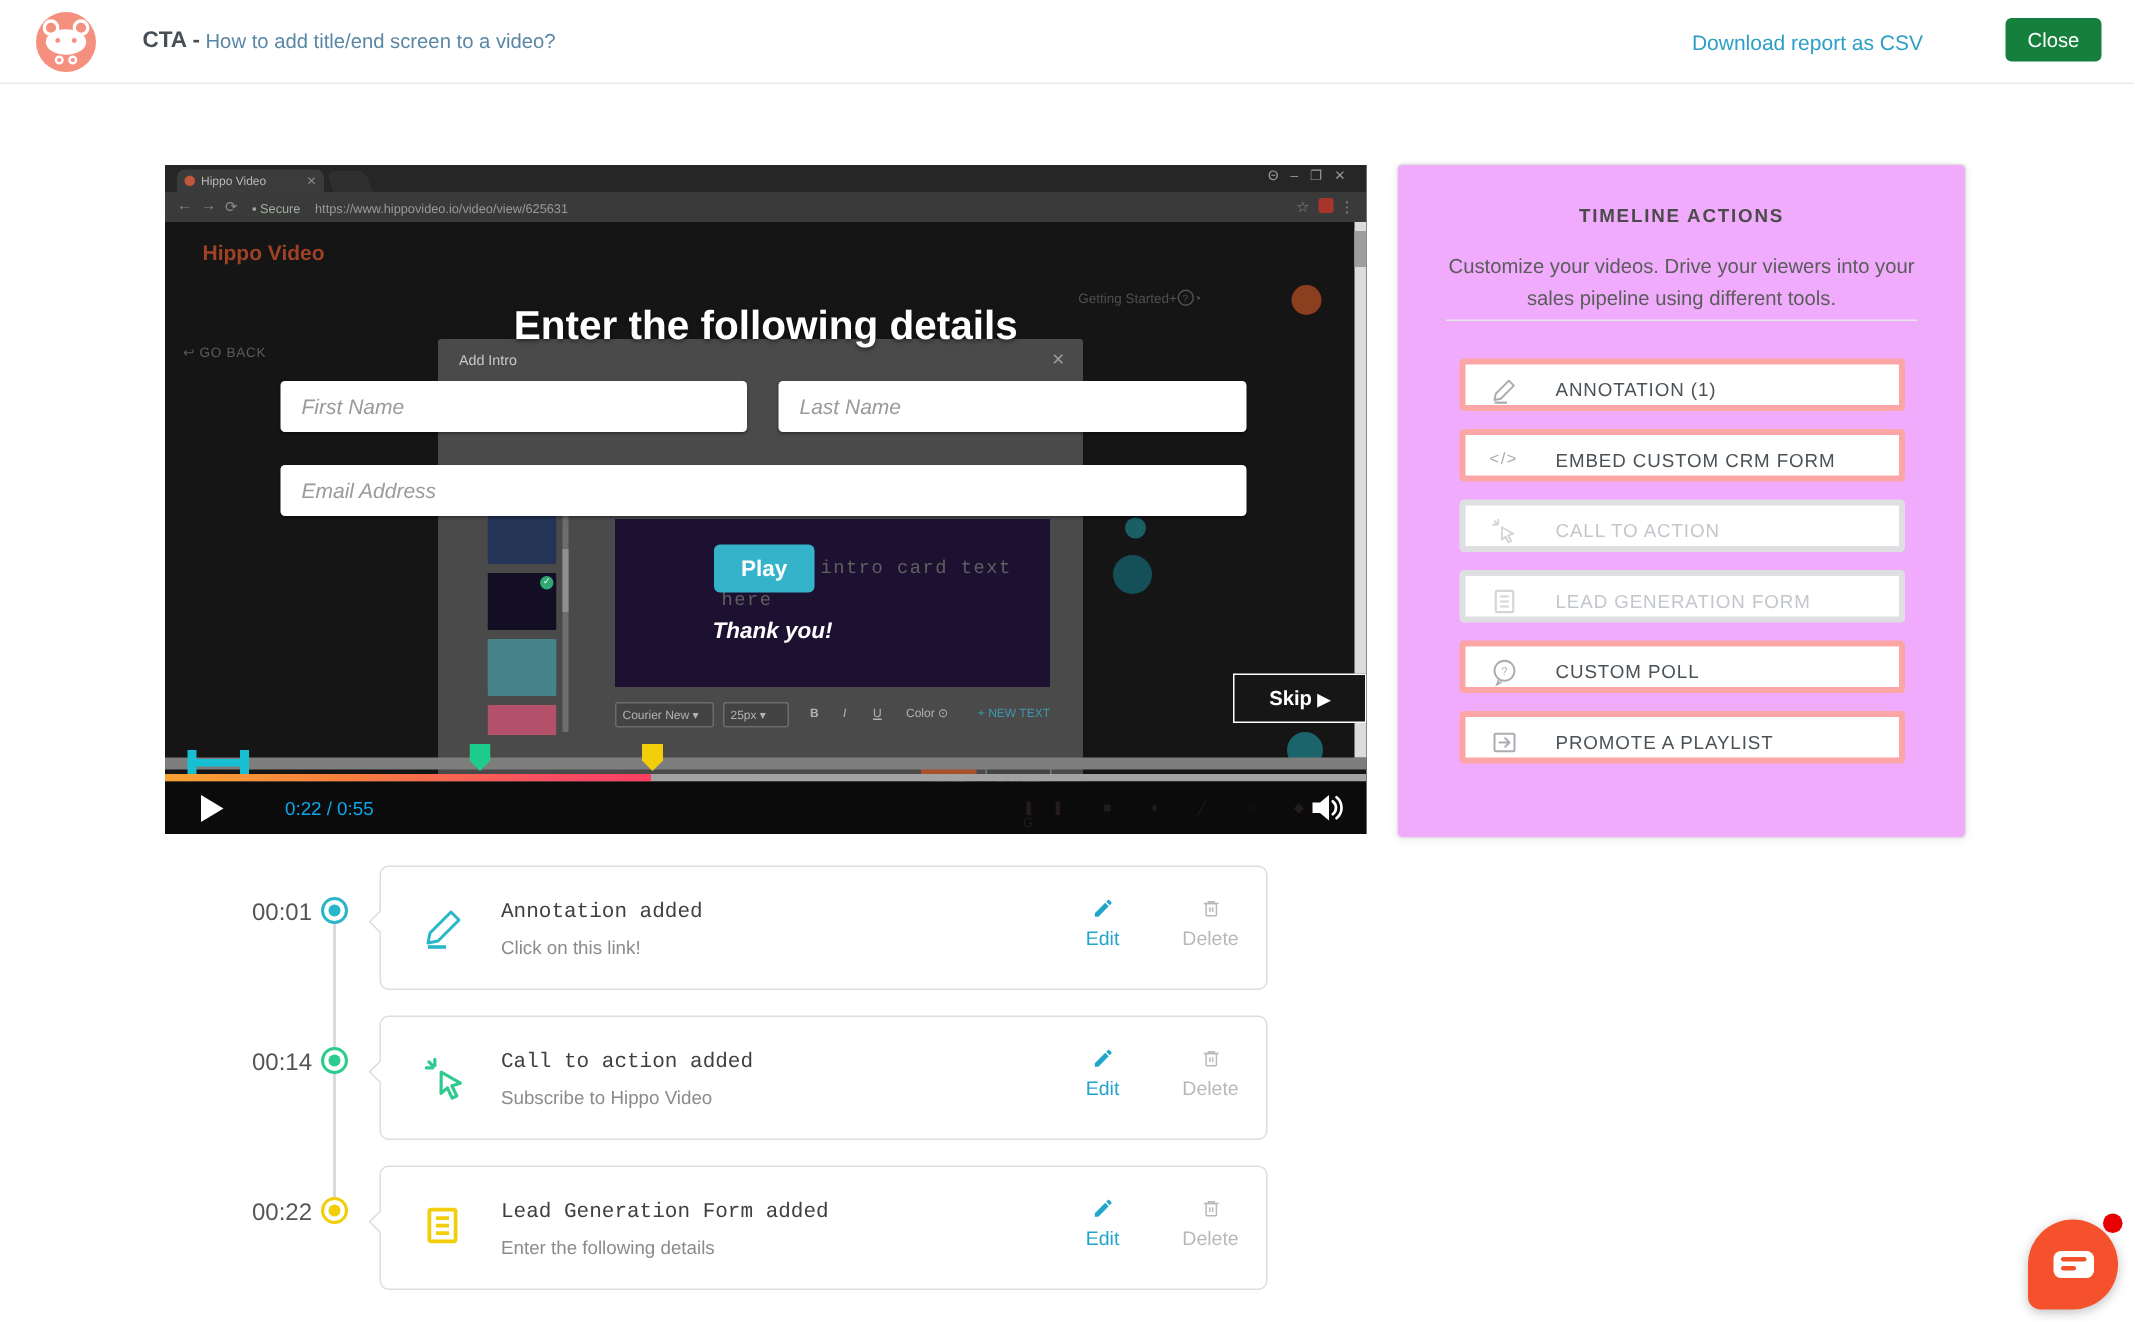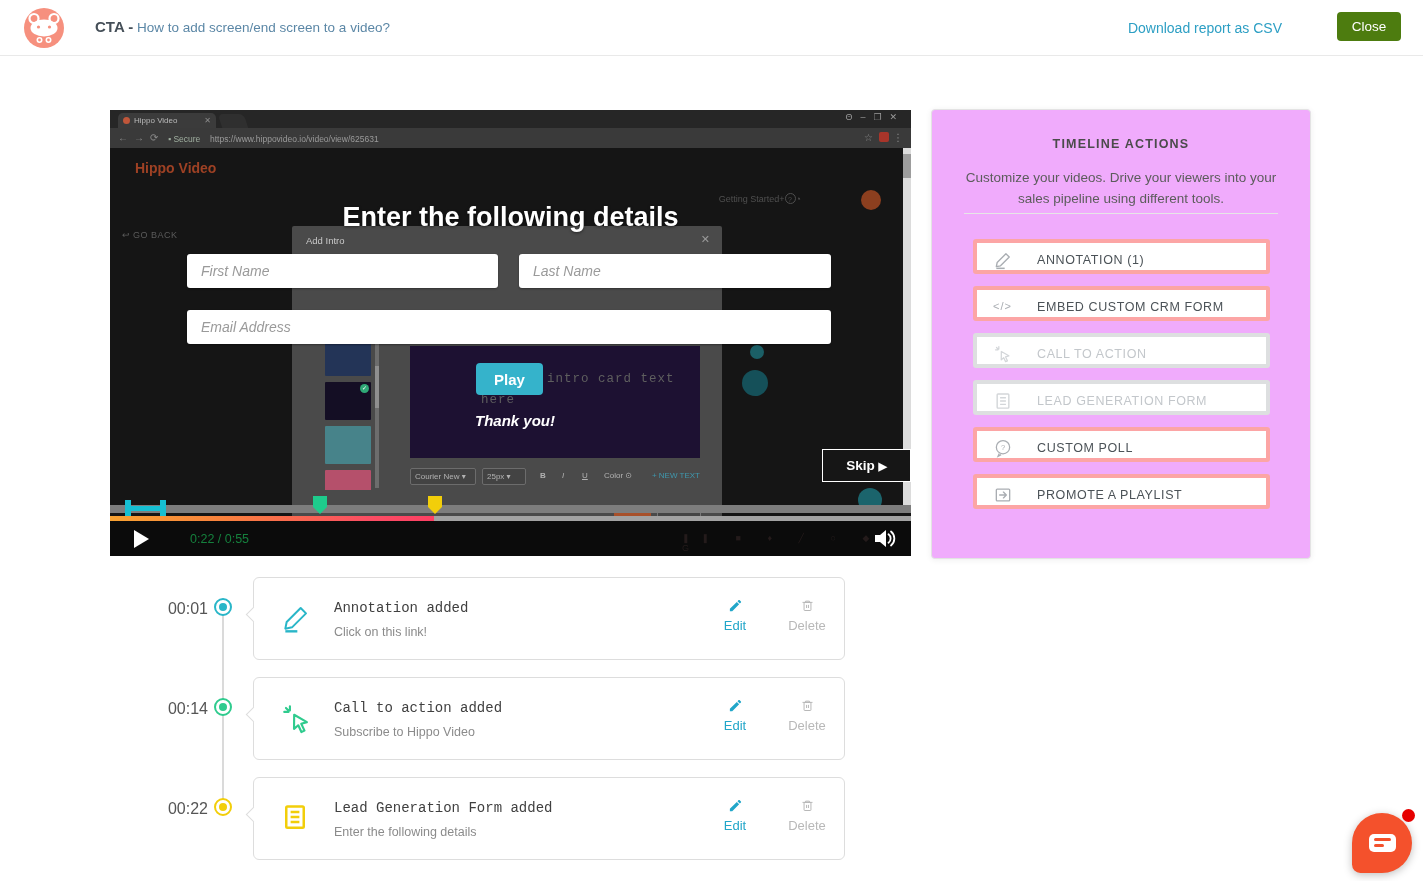--- a/index.html
+++ b/index.html
@@ -7,21 +7,21 @@
     font-family:"Liberation Sans", sans-serif; }
   .app { position:relative; width:1423px; height:881px; background:#fff; }
 
   
   .header { position:absolute; top:0; left:0; width:100%; height:56px; background:#fff;
     border-bottom:1px solid #e9e9e9; }
   .logo { position:absolute; left:24px; top:8px; width:40px; height:40px; }
   .hdr-title { position:absolute; left:95px; top:18px; font-size:15px; color:#454f58; font-weight:600; }
   .hdr-link { position:absolute; left:137px; top:20px; font-size:13.5px; color:#5b87a6; cursor:pointer; }
   .csv-link { position:absolute; right:141px; top:20px; font-size:14px; color:#2d9fc4; cursor:pointer; }
-  .close-btn { position:absolute; right:22px; top:12px; width:64px; height:29px; background:#4d7c0f;
+  .close-btn { position:absolute; right:22px; top:12px; width:64px; height:29px; background:#15803d;
     color:#fff; font-size:13.5px; border:none; border-radius:4px; cursor:pointer;
     font-family:"Liberation Sans",sans-serif; }
 
   
   .player { position:absolute; left:110px; top:110px; width:801px; height:446px; background:#141414; overflow:hidden; }
   .tabsbar { position:absolute; top:0; left:0; right:0; height:18px; background:#262626; }
   .tab { position:absolute; left:8px; top:3px; width:98px; height:15px; background:#3b3b3b;
     border-radius:5px 5px 0 0; color:#b9b9b9; font-size:8px; line-height:15px; padding-left:16px; }
   .tab-fav { position:absolute; left:5px; top:4px; width:7px; height:7px; border-radius:50%; background:#c0563a; }
   .tab-x { position:absolute; right:5px; top:0; font-size:8px; color:#8a8a8a; }
@@ -86,21 +86,21 @@
   .marker-band { position:absolute; left:0; top:395px; width:801px; height:8px; background:#7d7d7d; }
   .ibeam-bar { position:absolute; width:6px; height:17px; top:-5px; background:#16bfd2; }
   .ibeam-mid { position:absolute; left:15px; width:41px; height:5px; top:1px; background:#16bfd2; }
   .pin { position:absolute; top:-9px; width:14px; height:18px; }
   .progress { position:absolute; left:0; top:406px; width:801px; height:5px; background:#a2a2a2; }
   .progress-played { position:absolute; left:0; top:0; height:5px; width:324px;
     background:linear-gradient(90deg,#f7a232 0%,#f8813d 35%,#fb4d63 80%,#fc3f63 100%); }
   .controlbar { position:absolute; left:0; top:411px; width:801px; height:35px; background:#0b0b0b; }
   .play-tri { position:absolute; left:24px; top:9px; width:0; height:0;
     border-left:15px solid #fff; border-top:9px solid transparent; border-bottom:9px solid transparent; }
-  .time-txt { position:absolute; left:80px; top:11px; color:#15803d; font-size:12.5px; }
+  .time-txt { position:absolute; left:80px; top:11px; color:#0ea5e9; font-size:12.5px; }
   .faint-icons { position:absolute; left:572px; top:12px; color:#241b1b; font-size:9px; letter-spacing:12px; }
   .vol { position:absolute; right:14px; top:7px; }
   .vscrollbar { position:absolute; left:793px; top:38px; width:8px; height:357px; background:#dcdcdc; }
   .vscrollbar .th { position:absolute; top:6px; left:0; width:8px; height:24px; background:#9d9d9d; }
 
   
   .panel { position:absolute; left:931px; top:109px; width:380px; height:450px; background:#f0abfc;
     border:1px solid #e3e3e3; border-radius:4px; box-shadow:0 1px 6px rgba(0,0,0,.07); }
   .panel-title { position:absolute; top:27px; width:100%; text-align:center; font-size:12.5px;
     letter-spacing:1.2px; color:#4b4b4b; font-weight:600; }
@@ -152,21 +152,21 @@
       <circle cx="20" cy="20" r="20" fill="#f6907e"></circle>
       <circle cx="10" cy="10.5" r="4.5" fill="none" stroke="#fff" stroke-width="2.2"></circle>
       <circle cx="30" cy="10.5" r="4.5" fill="none" stroke="#fff" stroke-width="2.2"></circle>
       <ellipse cx="20" cy="20" rx="13.5" ry="8.5" fill="#fff"></ellipse>
       <circle cx="14.5" cy="19" r="1.6" fill="#f6907e"></circle>
       <circle cx="25.5" cy="19" r="1.6" fill="#f6907e"></circle>
       <circle cx="15.5" cy="32" r="2.2" fill="none" stroke="#fff" stroke-width="1.6"></circle>
       <circle cx="24.5" cy="32" r="2.2" fill="none" stroke="#fff" stroke-width="1.6"></circle>
     </svg>
     <span class="hdr-title">CTA -</span>
-    <a class="hdr-link">How to add screen/end screen to a video?</a>
+    <a class="hdr-link">How to add title/end screen to a video?</a>
     <a class="csv-link">Download report as CSV</a>
     <button class="close-btn">Close</button>
   </header>
 
   <div class="player">
 
     <div class="tabsbar">
       <div class="tab">
         <span class="tab-fav"></span>
         <span>Hippo Video</span>

